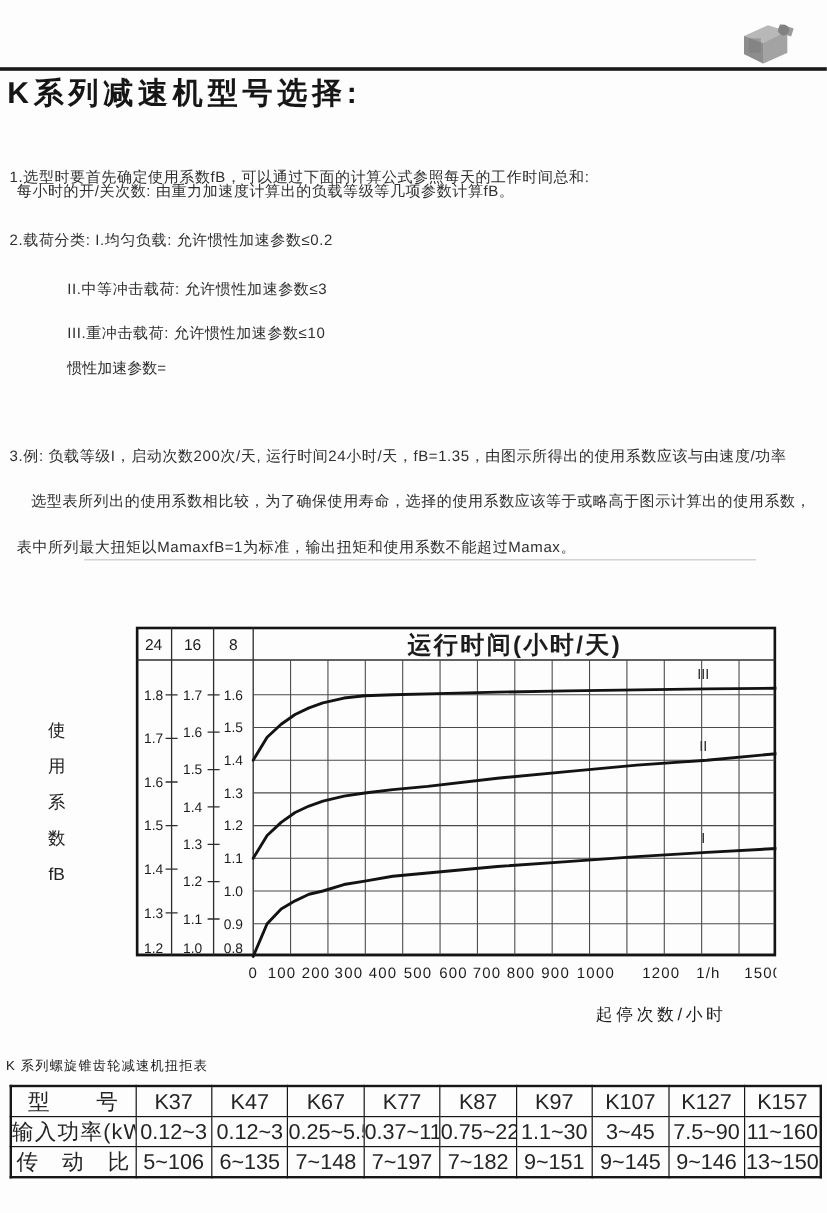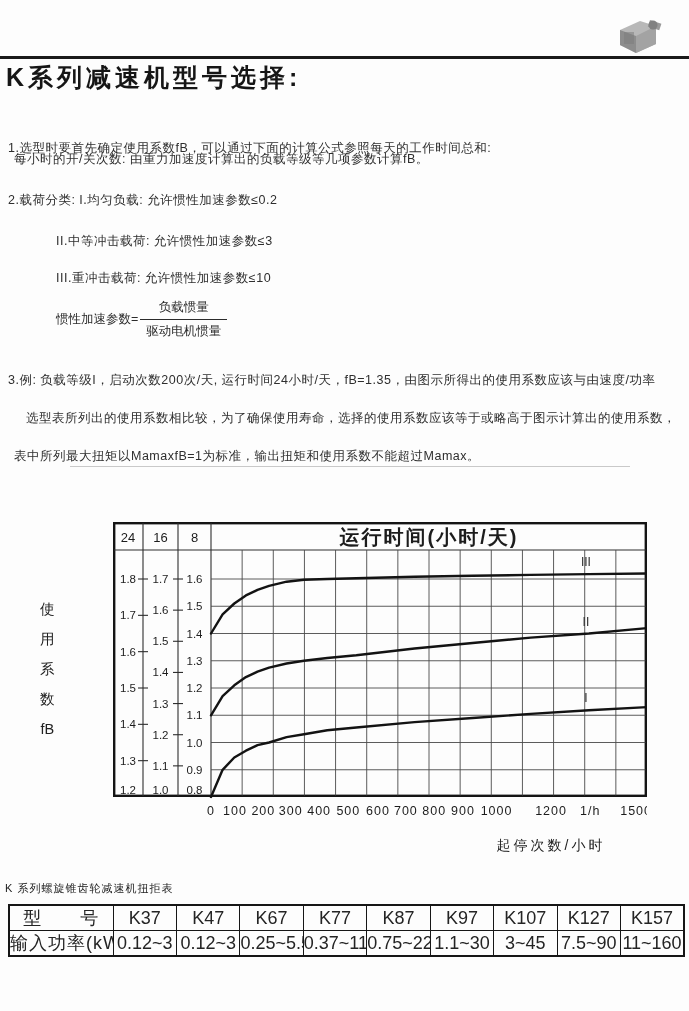--- a/index.html
+++ b/index.html
@@ -63,24 +63,20 @@
 </div>
 
 <div class="abs doc-title">K系列减速机型号选择:</div>
 <div class="abs para p-intro1">1.选型时要首先确定使用系数fB，可以通过下面的计算公式参照每天的工作时间总和:</div>
 <div class="abs para p-intro2">每小时的开/关次数: 由重力加速度计算出的负载等级等几项参数计算fB。</div>
 <div class="abs para p-lc1">2.载荷分类: I.均匀负载: 允许惯性加速参数≤0.2</div>
 <div class="abs para p-lc2">II.中等冲击载荷: 允许惯性加速参数≤3</div>
 <div class="abs para p-lc3">III.重冲击载荷: 允许惯性加速参数≤10</div>
 <div class="abs formula">
   <span>惯性加速参数=</span>
-  <span class="frac">
-    <span class="num">负载惯量</span>
-    <span class="den">驱动电机惯量</span>
-  </span>
 </div>
 <div class="abs para p-ex1">3.例: 负载等级I，启动次数200次/天, 运行时间24小时/天，fB=1.35，由图示所得出的使用系数应该与由速度/功率</div>
 <div class="abs para p-ex2">选型表所列出的使用系数相比较，为了确保使用寿命，选择的使用系数应该等于或略高于图示计算出的使用系数，</div>
 <div class="abs para p-ex3">表中所列最大扭矩以MamaxfB=1为标准，输出扭矩和使用系数不能超过Mamax。</div>
 
 <div class="abs faint-divider"></div>
 
 <div class="abs y-axis-label">
     <div>使</div>
     <div>用</div>
@@ -205,14 +201,26 @@
         <td>0.12~3</td>
         <td>0.12~3</td>
         <td>0.25~5.5</td>
         <td>0.37~11</td>
         <td>0.75~22</td>
         <td>1.1~30</td>
         <td>3~45</td>
         <td>7.5~90</td>
         <td>11~160</td>
       </tr>
+      <tr>
+        <th>传　动　比</th>
+        <td>5~106</td>
+        <td>6~135</td>
+        <td>7~148</td>
+        <td>7~197</td>
+        <td>7~182</td>
+        <td>9~151</td>
+        <td>9~145</td>
+        <td>9~146</td>
+        <td>13~150</td>
+      </tr>
     </tbody>
 </table>
 
 </body></html>

